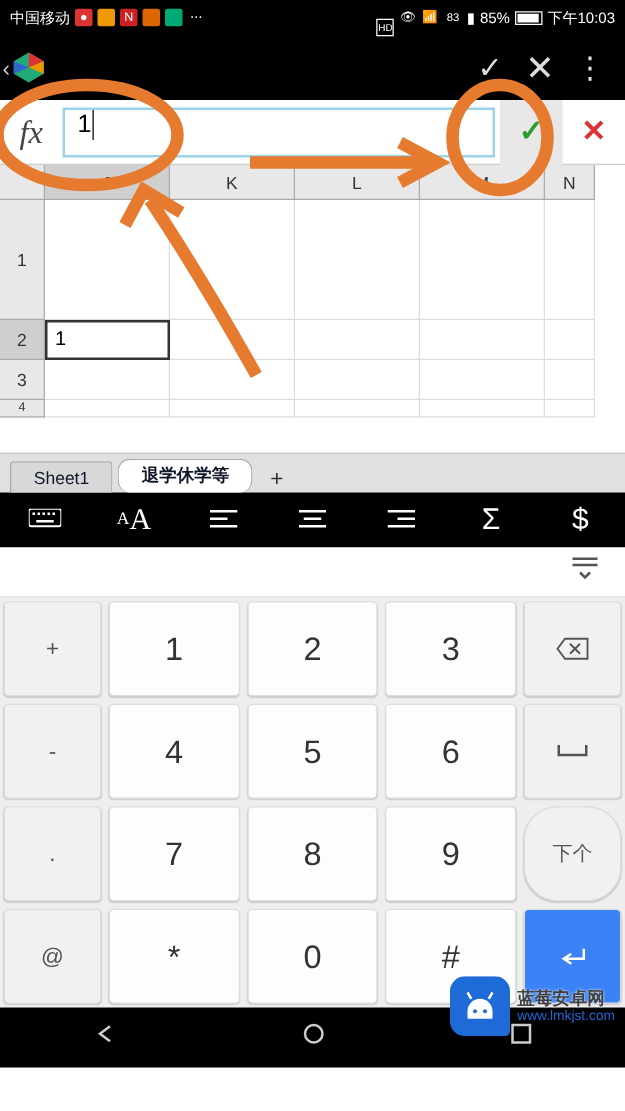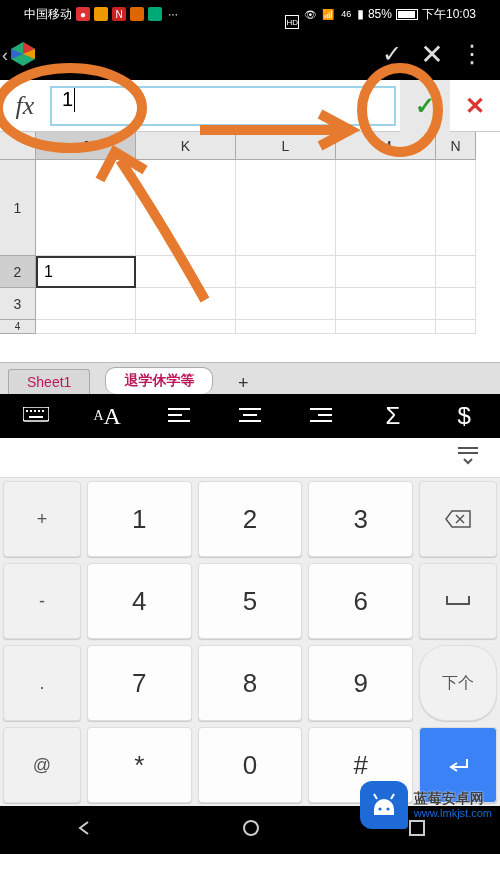--- a/index.html
+++ b/index.html
@@ -1,17 +1,17 @@
 <!DOCTYPE html>
 <html><head>
 <meta charset="utf-8">
 <style>
   * { box-sizing: border-box; margin: 0; padding: 0; }
   html, body { width: 500px; height: 889px; font-family: Arial, sans-serif; overflow: hidden; background: #fff; }
-  .status-bar { height: 28px; background: #000; color: #fff; display: flex; align-items: center; padding: 0 24px; font-size: 12px; }
+  .status-bar { height: 28px; background: #000; color: #fff; display: flex; align-items: center; padding: 0 8px; font-size: 12px; }
   .status-left { display: flex; align-items: center; gap: 4px; }
   .status-right { margin-left: auto; display: flex; align-items: center; gap: 4px; }
   .sb-icon { width: 14px; height: 14px; display: inline-flex; align-items: center; justify-content: center; font-size: 10px; }
   .app-header { height: 52px; background: #000; display: flex; align-items: center; padding: 0 8px; color: #fff; }
   .app-logo { width: 30px; height: 30px; display: flex; align-items: center; justify-content: center; margin-right: 10px; position: relative; }
   .app-title { font-size: 18px; flex: 0 0 auto; }
   .hdr-spacer { flex: 1; }
   .hdr-icon { color: #ddd; width: 40px; height: 40px; display: flex; align-items: center; justify-content: center; font-size: 24px; }
   .formula-row { height: 52px; background: #fff; display: flex; align-items: center; border-bottom: 1px solid #ccc; position: relative; }
   .fx-label { width: 50px; text-align: center; font-style: italic; font-size: 26px; color: #444; font-family: 'Times New Roman', serif; }
@@ -25,21 +25,21 @@
   .col-h { width: 100px; height: 28px; background: #e8e8e8; border-right: 1px solid #aaa; border-bottom: 1px solid #aaa; display: flex; align-items: center; justify-content: center; font-size: 14px; color: #333; }
   .col-h.sel { background: #cfcfcf; }
   .row-line { display: flex; height: 48px; }
   .row-h { width: 36px; background: #e8e8e8; border-right: 1px solid #aaa; border-bottom: 1px solid #aaa; display: flex; align-items: center; justify-content: center; font-size: 14px; color: #333; }
   .row-h.sel { background: #cfcfcf; }
   .cell { width: 100px; border-right: 1px solid #ddd; border-bottom: 1px solid #ddd; display: flex; align-items: center; padding: 0 6px; font-size: 16px; }
   .cell.active { border: 2px solid #333; }
   .row-line.short { height: 32px; }
   .row-line.tiny { height: 14px; }
   .sheet-tabs { height: 32px; background: #e0e0e0; display: flex; align-items: flex-end; padding: 0 8px; border-top: 1px solid #bbb; }
-  .sheet-tab { padding: 4px 18px; background: #d8d8d8; border: 1px solid #aaa; border-bottom: none; border-radius: 3px 3px 0 0; margin-right: 15px; font-size: 14px; color: #be185d; display: flex; align-items: center; }
+  .sheet-tab { padding: 4px 18px; background: #d8d8d8; border: 1px solid #aaa; border-bottom: none; border-radius: 3px 3px 0 0; margin-right: 4px; font-size: 14px; color: #0f172a; display: flex; align-items: center; }
   .sheet-tab.active { background: #fff; font-weight: bold; border-radius: 10px; }
   .add-sheet { width: 30px; text-align: center; font-size: 18px; cursor: pointer; color: #333; }
   .toolbar { height: 44px; background: #000; display: flex; align-items: center; justify-content: space-around; color: #fff; }
   .tb-icon { width: 48px; height: 44px; display: flex; align-items: center; justify-content: center; font-size: 20px; }
   .fmt-row { height: 40px; background: #fff; display: flex; align-items: center; justify-content: flex-end; padding-right: 20px; border-bottom: 1px solid #ddd; }
   .keyboard { background: #eee; }
   .kb-row { display: flex; height: 82px; }
   .kb-key { flex: 1; margin: 3px; background: #fdfdfd; border: 1px solid #ddd; border-radius: 4px; display: flex; align-items: center; justify-content: center; font-size: 26px; color: #333; box-shadow: 0 1px 1px rgba(0,0,0,0.15); }
   .kb-key.side { flex: 0 0 78px; font-size: 18px; }
   .kb-key.fn { background: #f1f1f1; color: #555; }
@@ -62,21 +62,21 @@
     <span class="sb-icon" style="background:#e90;border-radius:2px;"></span>
     <span class="sb-icon" style="background:#c22;border-radius:2px;color:#fff;">N</span>
     <span class="sb-icon" style="background:#d60;border-radius:2px;"></span>
     <span class="sb-icon" style="background:#0a7;border-radius:2px;"></span>
     <span class="sb-icon">⋯</span>
   </div>
   <div class="status-right">
     <span class="sb-icon" style="border:1px solid #fff;padding:0 2px;font-size:8px;margin-top:16px;">HD</span>
     <span class="sb-icon">👁</span>
     <span class="sb-icon">📶</span>
-    <span class="sb-icon" style="font-size:9px;">46</span>
+    <span class="sb-icon" style="font-size:9px;">83</span>
     <span>▮</span>
     <span>85%</span>
     <span style="display:inline-block;width:22px;height:11px;border:1px solid #fff;position:relative;">
         <span style="position:absolute;left:1px;top:1px;width:17px;height:7px;background:#fff;"></span>
       </span>
     <span>下午10:03</span>
   </div>
 </div>
 
 <div class="app-header">

